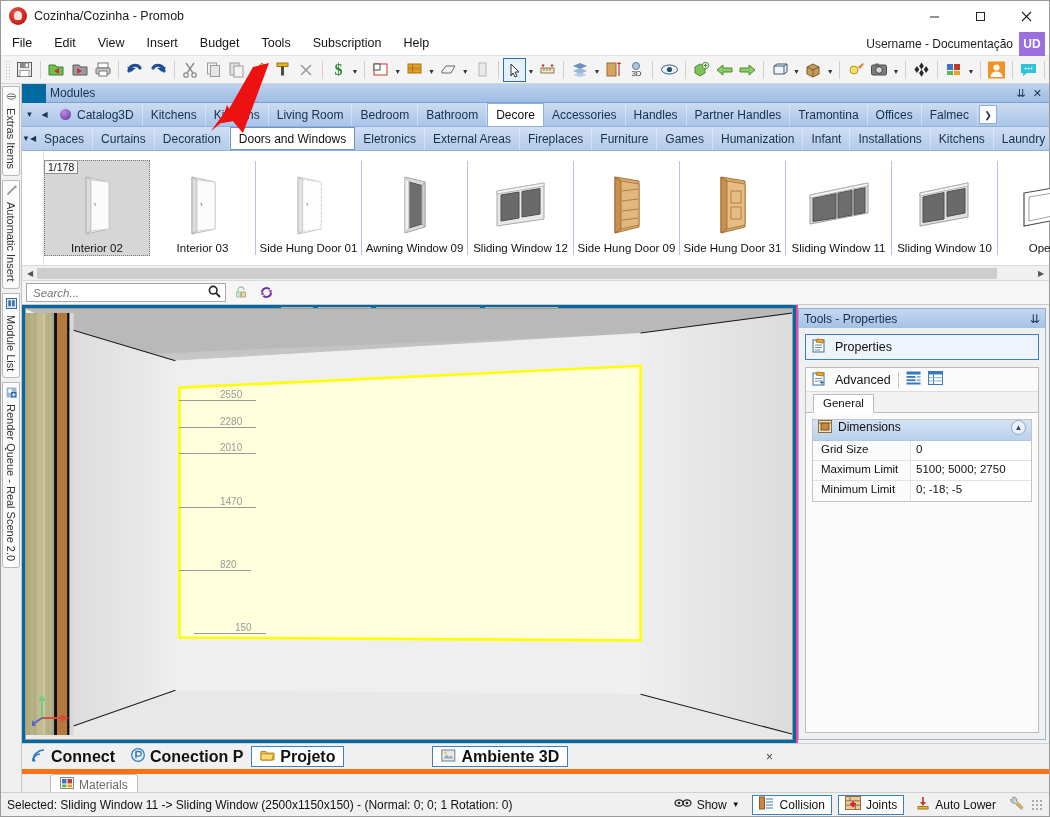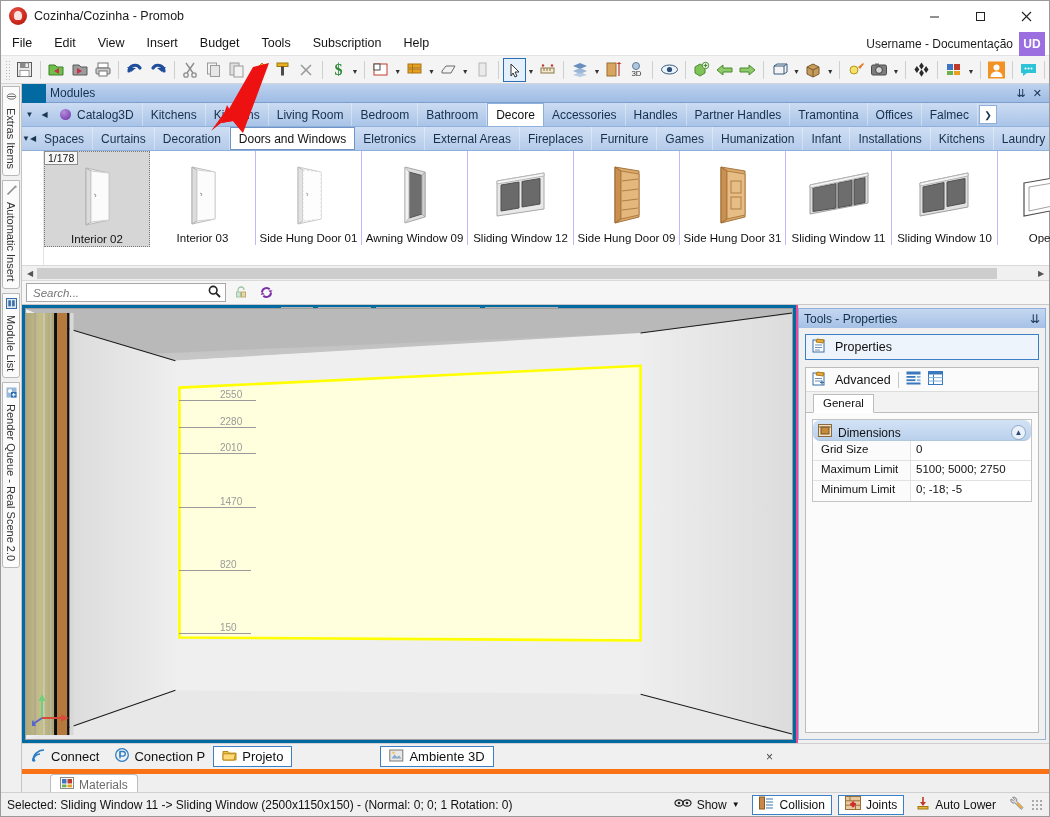--- a/index.html
+++ b/index.html
@@ -155,21 +155,21 @@
   .rib-more {
     width: 18px; display:flex; align-items:center; justify-content:center;
     background:#ffffff; border:1px solid #8fb0da; font-size:9px; color:#16304c;
     margin: 2px 1px;
   }
 
   
   .catalog {
     background: #ffffff;
     flex: 0 0 115px;
-    display: flex; align-items: flex-start;
+    display: flex; align-items: center;
     position: relative;
     border-bottom: 1px solid #d9d9d9;
     padding-left: 22px;
   }
   .cat-item {
     width: 106px; min-width: 106px;
     display: flex; flex-direction: column; align-items: center;
     padding-top: 8px;
     position: relative;
     border-right: 1px solid #c4b5fd;
@@ -277,23 +277,22 @@
     border-bottom: 1px solid #bcbcbc; background: #f2f2f2;
   }
   .gtab {
     background: #ffffff; border: 1px solid #bcbcbc; border-bottom: 1px solid #ffffff;
     padding: 2px 9px 3px 9px; font-size: 11.5px; color: #111; position: relative; top: 1px;
   }
   .grid-wrap { padding: 6px; flex: 1; overflow: hidden; }
   .grid-box { border: 1px solid #c4c4c4; background: #fff; }
   .grid-group {
     height: 21px; background: linear-gradient(to bottom,#d3e3f6,#b9d0ec);
-    display: flex; align-items: flex-end; padding: 0 5px; gap: 6px;
+    display: flex; align-items: flex-start; padding: 0 5px; gap: 6px;
     border-bottom: 1px solid #b2c6de;
-    border-radius: 7px;
   }
   .grid-group .gname { font-size: 12px; color: #111; }
   .grid-group .gcol {
     margin-left: auto; width: 15px; height: 15px; border-radius: 50%;
     border: 1px solid #8ba7c6; background: #eaf1fa;
     display: flex; align-items: center; justify-content: center;
     font-size: 8px; color: #2b4c72;
   }
   .grid-row { height: 20px; display: flex; border-bottom: 1px solid #e2e2e2; }
   .grid-row .k {
@@ -303,21 +302,21 @@
   .grid-row .v { flex: 1; padding: 2px 0 0 5px; font-size: 11.5px; color: #111; background: #fff; }
 
   
   .bottombar {
     height: 26px; min-height: 26px; background: #f0f0f0;
     display: flex; align-items: center; padding: 0 2px;
     border-top: 1px solid #d0d0d0; position: relative;
   }
   .bt {
     display: flex; align-items: center; gap: 5px;
-    padding: 2px 8px; font-size: 13px; color: #111; height: 21px;
+    padding: 2px 8px; font-size: 16px; color: #111; height: 21px; font-weight: bold;
   }
   .bt.boxed { border: 1px solid #3b7fc4; background: #fff; }
   .close-x { position: absolute; right: 276px; font-size: 12px; color: #444; }
 
   .matbar {
     height: 23px; min-height: 23px; background: #efefef;
     display: flex; align-items: flex-start; padding-left: 28px;
     border-top: 5px solid #f97316;
   }
   .mattab {
@@ -965,21 +964,21 @@
               <rect x="43.5" y="4" width="4" height="424" fill="#d8d8d8"></rect>
 
               <polygon points="153,79 613,57 613,333 153,330" fill="#ffffdd" stroke="#ffff00" stroke-width="2.6"></polygon>
             </svg>
 
             <div class="dim-label" style="left:153px;top:80px;">2550</div>
             <div class="dim-label" style="left:153px;top:107px;">2280</div>
             <div class="dim-label" style="left:153px;top:133px;">2010</div>
             <div class="dim-label" style="left:153px;top:187px;">1470</div>
             <div class="dim-label" style="left:153px;top:250px;">820</div>
-            <div class="dim-label" style="left:153px;top:313px;">150</div>
+            <div class="dim-label" style="left:168px;top:313px;">150</div>
 
             <span style="position:absolute;left:6px;bottom:8px;">
               <svg width="46" height="40" viewBox="0 0 46 40">
                 <line x1="10" y1="30" x2="10" y2="10" stroke="#6fcf7f" stroke-width="2"></line>
                 <path d="M6.5 13 L10 6 L13.5 13 Z" fill="#6fcf7f"></path>
                 <line x1="10" y1="30" x2="32" y2="30" stroke="#d84a3a" stroke-width="2"></line>
                 <path d="M29 26.5 L37 30 L29 33.5 Z" fill="#d84a3a"></path>
                 <line x1="10" y1="30" x2="1" y2="36" stroke="#5566cc" stroke-width="2"></line>
                 <path d="M1 32 L-3 38 L4 38 Z" fill="#5566cc"></path>
               </svg>

